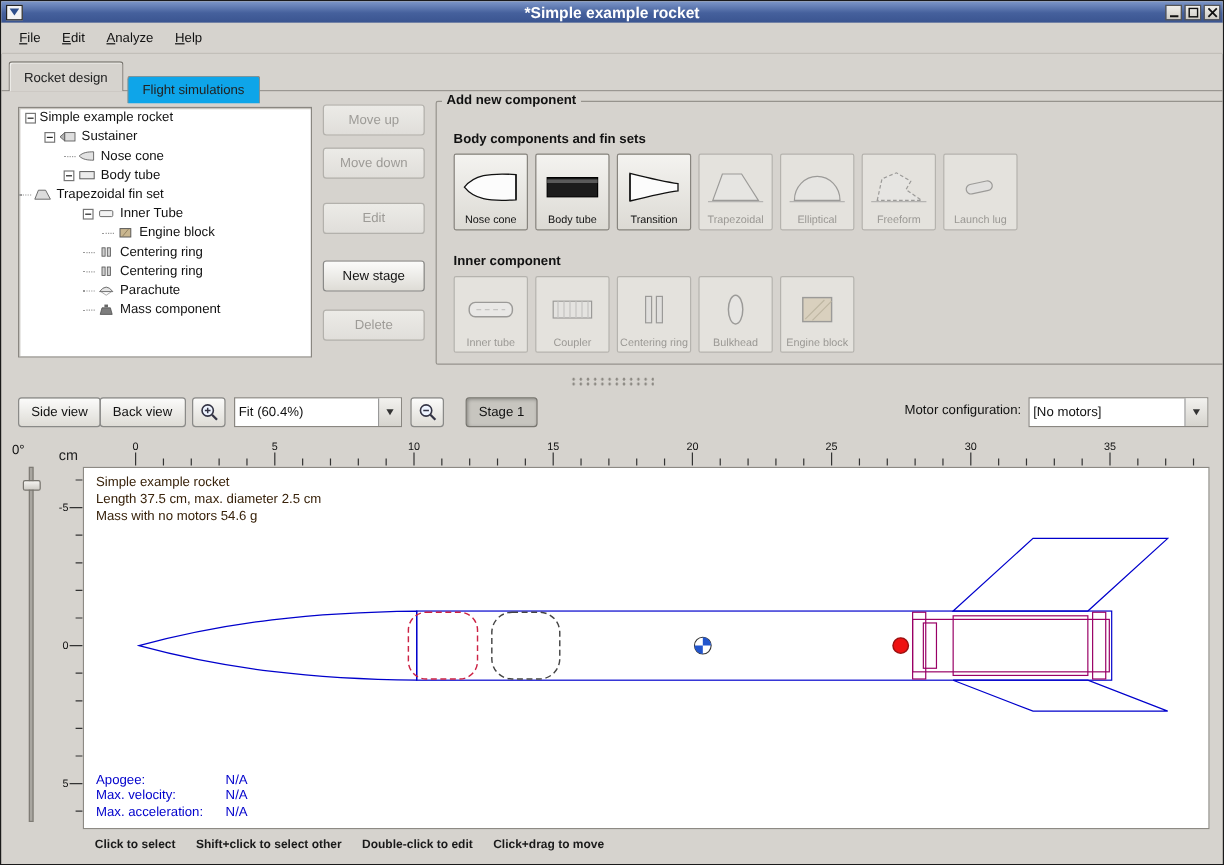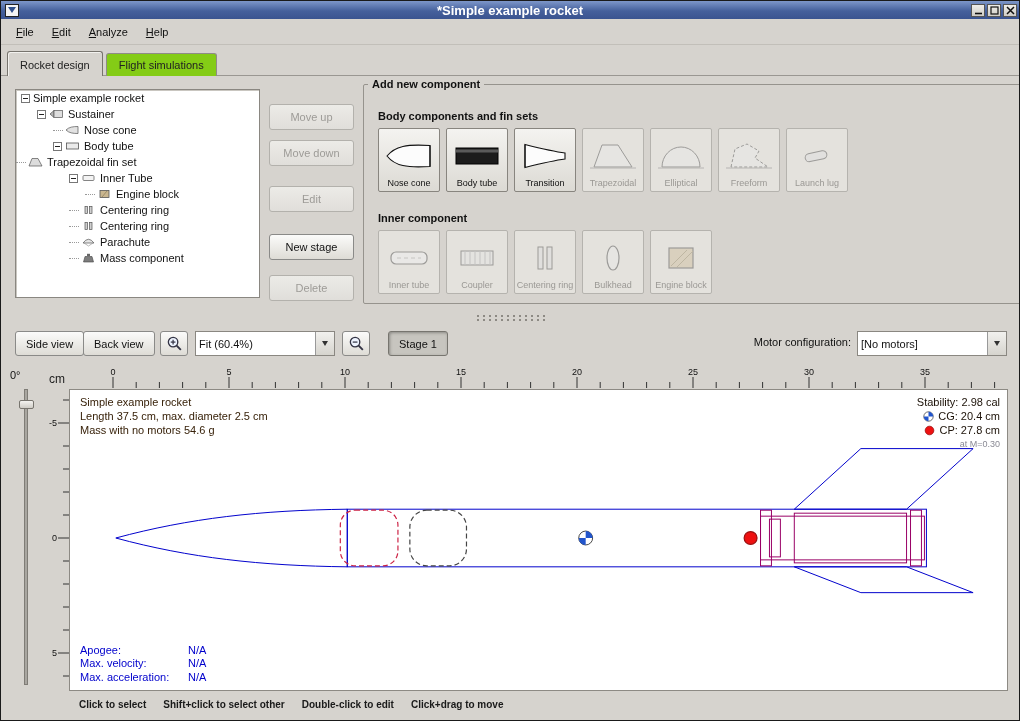--- a/index.html
+++ b/index.html
@@ -22,37 +22,37 @@
 
   
   .menubar { position:absolute; left:0; top:18px; right:0; height:26px; background:#d6d3ce;
     display:flex; align-items:center; padding-left:6px; border-bottom:1px solid #c2bfb9; }
   .menu-item { padding:4px 9px; }
   .menu-item u { text-decoration:underline; }
 
   
   .tabbar { position:absolute; left:0; top:44px; right:0; height:31px; padding-left:6px;
     border-bottom:1px solid #9a9792; display:flex; align-items:flex-end; }
-  .tab { padding:5px 12px 5px; border:1px solid #8f8c86; border-bottom:none; background:#84cc16;
-    margin-right:3px; position:relative; top:1px; border-radius:3px 3px 0 0; color:#222; }
+  .tab { padding:5px 12px 5px; border:1px solid #8f8c86; border-bottom:none; background:#0ea5e9;
+    margin-right:3px; position:relative; top:11px; border-radius:3px 3px 0 0; color:#222; }
   .tab.active { background:#d6d3ce; border-color:#77746e; padding-top:7px; top:1px; font-weight:normal;
     box-shadow:inset 1px 1px 0 #f2f1ee; }
 
   
   .top-area { position:absolute; left:0; top:75px; right:0; height:235px; }
   .tree-panel { position:absolute; left:14px; top:13px; width:245px; height:209px; background:#fff;
     border:1px solid #8a8781; box-shadow:inset 1px 1px 0 #c9c6c0; overflow:hidden; }
   .tree-row { display:flex; align-items:center; height:16px; white-space:nowrap; }
   .expander { width:9px; height:9px; border:1px solid #777; background:#fff; position:relative; margin-right:3px; flex:none; }
   .expander:after { content:""; position:absolute; left:1px; right:1px; top:3px; height:1px; background:#222; }
   .tree-dash { width:10px; height:1px; border-top:1px dotted #999; margin-right:2px; flex:none; }
   .ticon { margin-right:4px; display:inline-flex; flex:none; }
   .tlabel { color:#111; }
 
-  .action-col { position:absolute; left:268px; top:21px; width:85px; }
+  .action-col { position:absolute; left:268px; top:4px; width:85px; }
   .btn { font:11px "Liberation Sans",sans-serif; color:#111;
     background:linear-gradient(#fbfbfa,#dedcd6); border:1px solid #8a8a88; border-radius:3px; }
   .btn.disabled { color:#9d9b97; background:linear-gradient(#ecebe7,#e0dedA); border-color:#b3b1ac; }
   .action-btn { display:block; width:85px; height:26px; margin-bottom:10px; }
   .action-btn:nth-of-type(1) { margin-top:7px; }
   .action-btn:nth-of-type(3) { margin-top:20px; }
   .action-btn:nth-of-type(4) { margin-top:22px; }
   .action-btn:nth-of-type(5) { margin-top:15px; }
 
   .addbox { position:absolute; left:362px; top:2px; width:760px; height:226px;
@@ -546,38 +546,20 @@
 
         <circle cx="683" cy="149" r="6.5" fill="#ee1111" stroke="#991111" stroke-width="1.2"></circle>
       </svg>
 
       <div class="fig-info">
         <div>Simple example rocket</div>
         <div>Length 37.5 cm, max. diameter 2.5 cm</div>
         <div>Mass with no motors 54.6 g</div>
       </div>
 
-      <div class="fig-stab">
-        <div>Stability: 2.98 cal</div>
-        <div class="legend-row">
-          <svg width="11" height="11" viewBox="0 0 14 14">
-              <circle cx="7" cy="7" r="6" fill="#fff" stroke="#333" stroke-width="0.9"></circle>
-              <path d="M7,7 L7,1 A6,6 0 0 1 13,7 Z" fill="#2255cc"></path>
-              <path d="M7,7 L7,13 A6,6 0 0 1 1,7 Z" fill="#2255cc"></path>
-            </svg>
-          <span>CG: 20.4 cm</span>
-        </div>
-        <div class="legend-row">
-          <svg width="11" height="11" viewBox="0 0 14 14">
-              <circle cx="7" cy="7" r="5.5" fill="#ee1111" stroke="#991111" stroke-width="1"></circle>
-            </svg>
-          <span>CP: 27.8 cm</span>
-        </div>
-        <div class="mach">at M=0.30</div>
-      </div>
 
       <div class="fig-flight" id="fig-flight">
           <div class="frow">
             <span class="flabel">Apogee:</span>
             <span>N/A</span>
           </div>
           <div class="frow">
             <span class="flabel">Max. velocity:</span>
             <span>N/A</span>
           </div>

